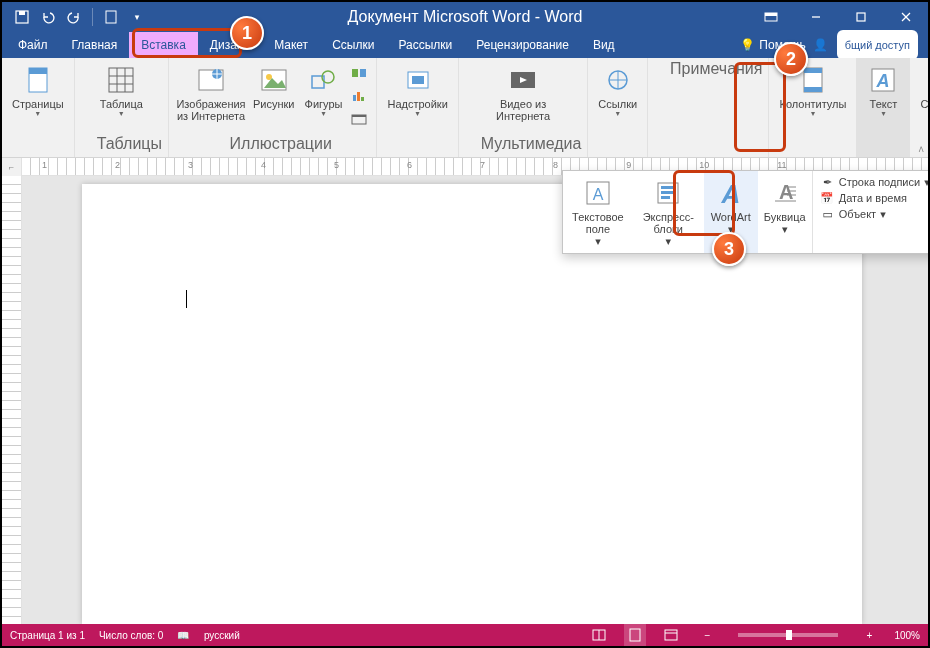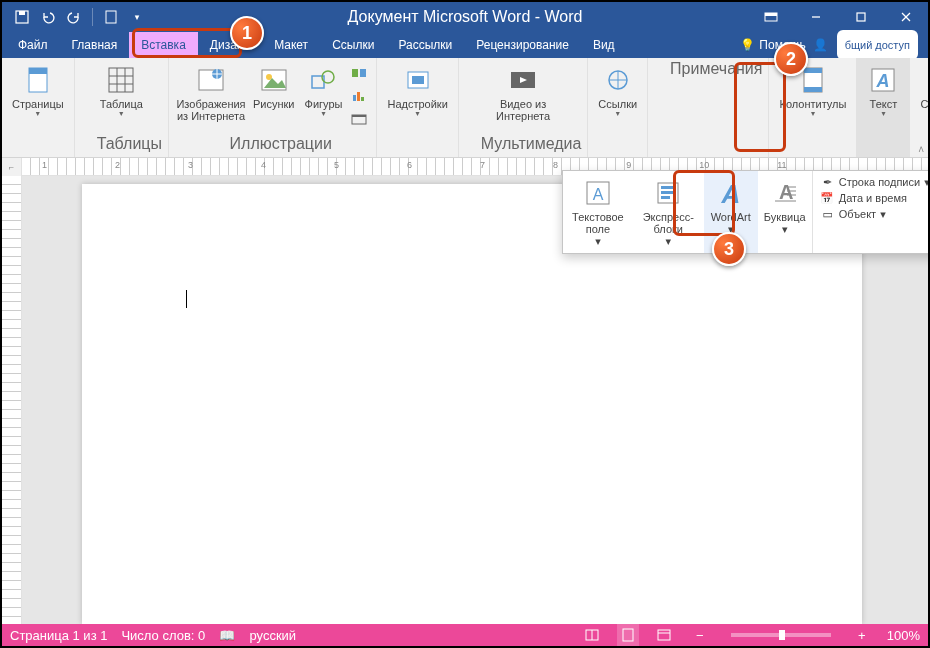--- a/index.html
+++ b/index.html
@@ -52,21 +52,21 @@
 
 .popup { position: absolute; top: 168px; left: 560px; background: #fff; border: 1px solid #c5c5c5; box-shadow: 0 4px 10px rgba(0,0,0,0.2); display: flex; z-index: 30; }
 .popup-left { display: flex; }
 .popup .pbtn { display: flex; flex-direction: column; align-items: center; padding: 6px 8px; font-size: 11px; color: #444; text-align: center; line-height: 1.1; cursor: pointer; min-width: 54px; }
 .popup .pbtn .icon { width: 32px; height: 32px; display: flex; align-items: center; justify-content: center; margin-bottom: 2px; }
 .popup-right { border-left: 1px solid #e1e1e1; padding: 4px 8px; display: flex; flex-direction: column; gap: 2px; font-size: 11px; color: #444; }
 .popup-right .line { display: flex; align-items: center; gap: 4px; cursor: pointer; white-space: nowrap; }
 .popup-right .line .sicon { width: 14px; height: 14px; display: flex; align-items: center; justify-content: center; }
 
 
-.statusbar { height: 22px; background: #ec4899; color: #fff; font-size: 13px; display: flex; align-items: center; padding: 0 8px; gap: 14px; position: absolute; bottom: 0; left: 0; right: 0; }
+.statusbar { height: 22px; background: #be185d; color: #fff; font-size: 10px; display: flex; align-items: center; padding: 0 8px; gap: 14px; position: absolute; bottom: 0; left: 0; right: 0; }
 .statusbar .spacer { flex: 1; }
 .statusbar .sbtn { width: 22px; height: 22px; display: flex; align-items: center; justify-content: center; cursor: pointer; }
 .zoom-slider { width: 100px; height: 4px; background: rgba(255,255,255,0.4); position: relative; margin: 0 6px; }
 .zoom-slider .thumb { position: absolute; left: 48px; top: -3px; width: 6px; height: 10px; background: #fff; }
 
 svg { display: block; }
 </style>
 </head>
 <body>
 

